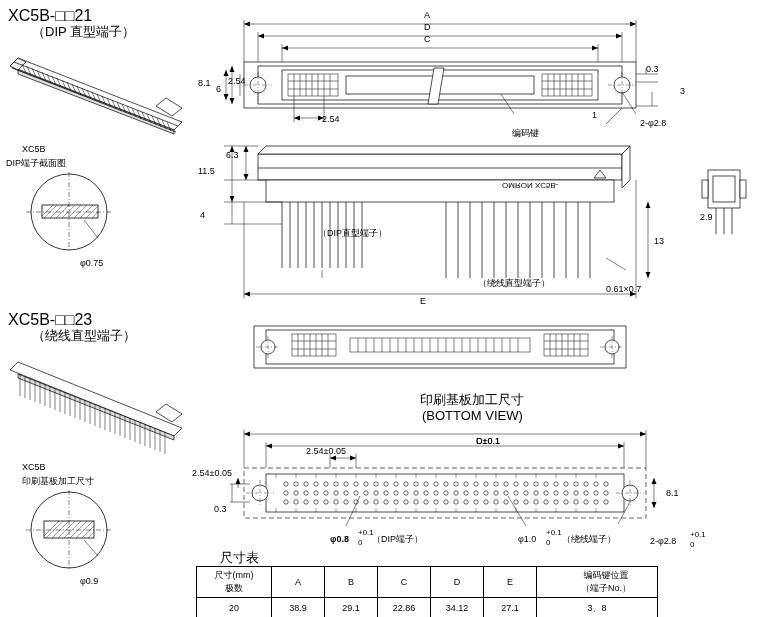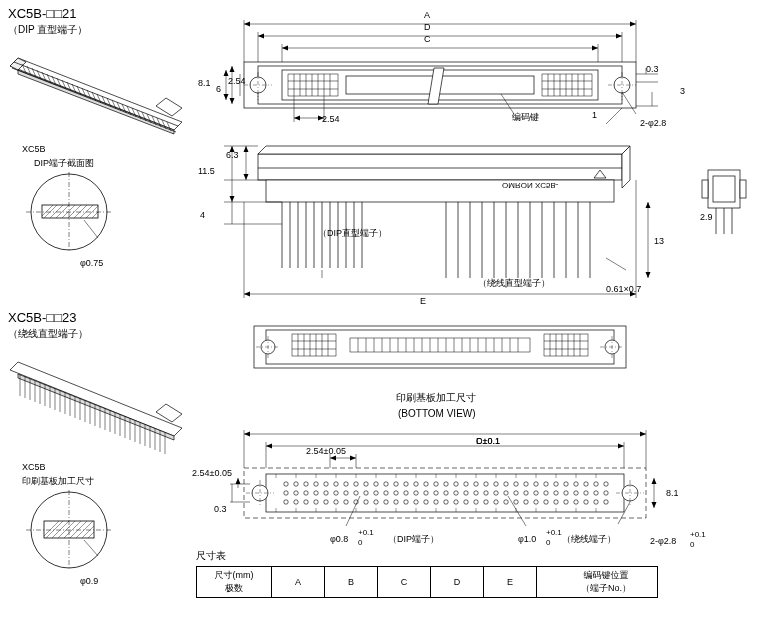--- a/index.html
+++ b/index.html
@@ -1,21 +1,21 @@
 <!DOCTYPE html>
 <html><head>
 <meta charset="utf-8">
 <style>
   html,body{margin:0;padding:0;background:#fff;}
   body{width:760px;height:617px;position:relative;font-family:"Liberation Sans","DejaVu Sans",sans-serif;color:#000;overflow:hidden;}
   .abs{position:absolute;}
-  .t{font-size:10px;line-height:1.25;white-space:pre;}
+  .t{font-size:13px;line-height:1.25;white-space:pre;margin-left:24px;}
   .t9{font-size:9px;line-height:1.2;white-space:pre;}
   .t8{font-size:8px;line-height:1.2;white-space:pre;}
-  .t11{font-size:13px;line-height:1.25;white-space:pre;}
+  .t11{font-size:16px;line-height:1.25;white-space:pre;}
   svg{display:block;overflow:visible;}
   table.dim{border-collapse:collapse;font-size:9px;}
   table.dim td,table.dim th{border:1px solid #000;text-align:center;padding:1px 2px;font-weight:normal;}
 </style>
 </head>
 <body>
 
 <div class="abs t11" style="left:8px;top:6px;">XC5B-□□21</div>
 <div class="abs t" style="left:8px;top:24px;">（DIP 直型端子）</div>
 
@@ -58,21 +58,21 @@
           <line x1="151" y1="74" x2="155" y2="83"></line>
       <line x1="156" y1="76" x2="160" y2="85"></line>
           <line x1="161" y1="78" x2="165" y2="87"></line>
     </g>
     <polygon points="150,62 160,54 176,64 166,72" fill="#fff"></polygon>
   </g>
 </svg>
 </div>
 
 <div class="abs t9" style="left:22px;top:144px;">XC5B</div>
-<div class="abs t9" style="left:34px;top:158px;">DIP端子截面图</div>
+<div class="abs t9" style="left:6px;top:158px;">DIP端子截面图</div>
 <div class="abs" style="left:14px;top:172px;width:130px;height:88px;">
 <svg width="130" height="88" viewBox="0 0 130 88">
   <circle cx="55" cy="40" r="38" fill="#fff" stroke="#000" stroke-width="0.8"></circle>
   <rect x="28" y="33" width="56" height="13" fill="#fff" stroke="#000" stroke-width="0.8"></rect>
   <g stroke="#000" stroke-width="0.4">
     <line x1="30" y1="46" x2="43" y2="33"></line>
         <line x1="36" y1="46" x2="49" y2="33"></line>
     <line x1="42" y1="46" x2="55" y2="33"></line>
         <line x1="48" y1="46" x2="61" y2="33"></line>
     <line x1="54" y1="46" x2="67" y2="33"></line>
@@ -188,21 +188,21 @@
 <div class="abs t9" style="left:424px;top:22px;">D</div>
 <div class="abs t9" style="left:424px;top:34px;">C</div>
 <div class="abs t9" style="left:198px;top:78px;">8.1</div>
 <div class="abs t9" style="left:216px;top:84px;">6</div>
 <div class="abs t9" style="left:228px;top:76px;">2.54</div>
 <div class="abs t9" style="left:322px;top:114px;">2.54</div>
 <div class="abs t9" style="left:646px;top:64px;">0.3</div>
 <div class="abs t9" style="left:680px;top:86px;">3</div>
 <div class="abs t9" style="left:592px;top:110px;">1</div>
 <div class="abs t9" style="left:640px;top:118px;">2-φ2.8</div>
-<div class="abs t9" style="left:512px;top:112px;">编码键</div>
+<div class="abs t9" style="left:512px;top:128px;">编码键</div>
 
 <div class="abs" style="left:196px;top:138px;width:470px;height:170px;">
 <svg width="470" height="170" viewBox="0 0 470 170">
   <g stroke="#000" fill="none" stroke-width="0.7">
 
     <rect x="62" y="16" width="364" height="26" fill="#fff"></rect>
     <rect x="70" y="42" width="348" height="22" fill="#fff"></rect>
     <line x1="62" y1="30" x2="426" y2="30"></line>
     <path d="M62,16 l8,-8 l364,0 l-8,8 z" fill="#fff"></path>
     <path d="M426,16 l8,-8 l0,34 l-8,8 z" fill="#fff"></path>
@@ -639,24 +639,24 @@
 <div class="abs t9" style="left:476px;top:436px;">D±0.1</div>
 <div class="abs t9" style="left:476px;top:436px;">C±0.1</div>
 <div class="abs t9" style="left:306px;top:446px;">2.54±0.05</div>
 <div class="abs t9" style="left:192px;top:468px;">2.54±0.05</div>
 <div class="abs t9" style="left:214px;top:504px;">0.3</div>
 <div class="abs t9" style="left:666px;top:488px;">8.1</div>
 <div class="abs t9" style="left:650px;top:536px;">2-φ2.8</div>
 <div class="abs t8" style="left:690px;top:530px;">+0.1</div>
 <div class="abs t8" style="left:690px;top:540px;">0</div>
 
-<div class="abs t9" style="left:330px;top:534px;">φ0.8</div>
+<div class="abs t9" style="left:330px;top:534px;font-weight:bold;">φ0.8</div>
 <div class="abs t8" style="left:358px;top:528px;">+0.1</div>
 <div class="abs t8" style="left:358px;top:538px;">0</div>
-<div class="abs t9" style="left:388px;top:534px;">（DIP端子）</div>
+<div class="abs t9" style="left:372px;top:534px;">（DIP端子）</div>
 
 <div class="abs t9" style="left:518px;top:534px;">φ1.0</div>
 <div class="abs t8" style="left:546px;top:528px;">+0.1</div>
 <div class="abs t8" style="left:546px;top:538px;">0</div>
 <div class="abs t9" style="left:562px;top:534px;">（绕线端子）</div>
 
 <div class="abs t" style="left:196px;top:550px;font-family:Liberation Serif, serif;">尺寸表</div>
 <div class="abs" style="left:196px;top:566px;">
   <table class="dim">
     <tbody>
@@ -668,15 +668,24 @@
       <th style="width:48px;">A</th>
       <th style="width:48px;">B</th>
       <th style="width:48px;">C</th>
       <th style="width:48px;">D</th>
       <th style="width:48px;">E</th>
       <th style="width:98px;padding-left:20px;">
         <div>编码键位置</div>
         <div>（端子No.）</div>
       </th>
     </tr>
+    <tr>
+      <td style="height:18px;">20</td>
+      <td>38.9</td>
+      <td>29.1</td>
+      <td>22.86</td>
+      <td>34.12</td>
+      <td>27.1</td>
+      <td>3、8</td>
+    </tr>
   </tbody>
     </table>
 </div>
 
 </body></html>

